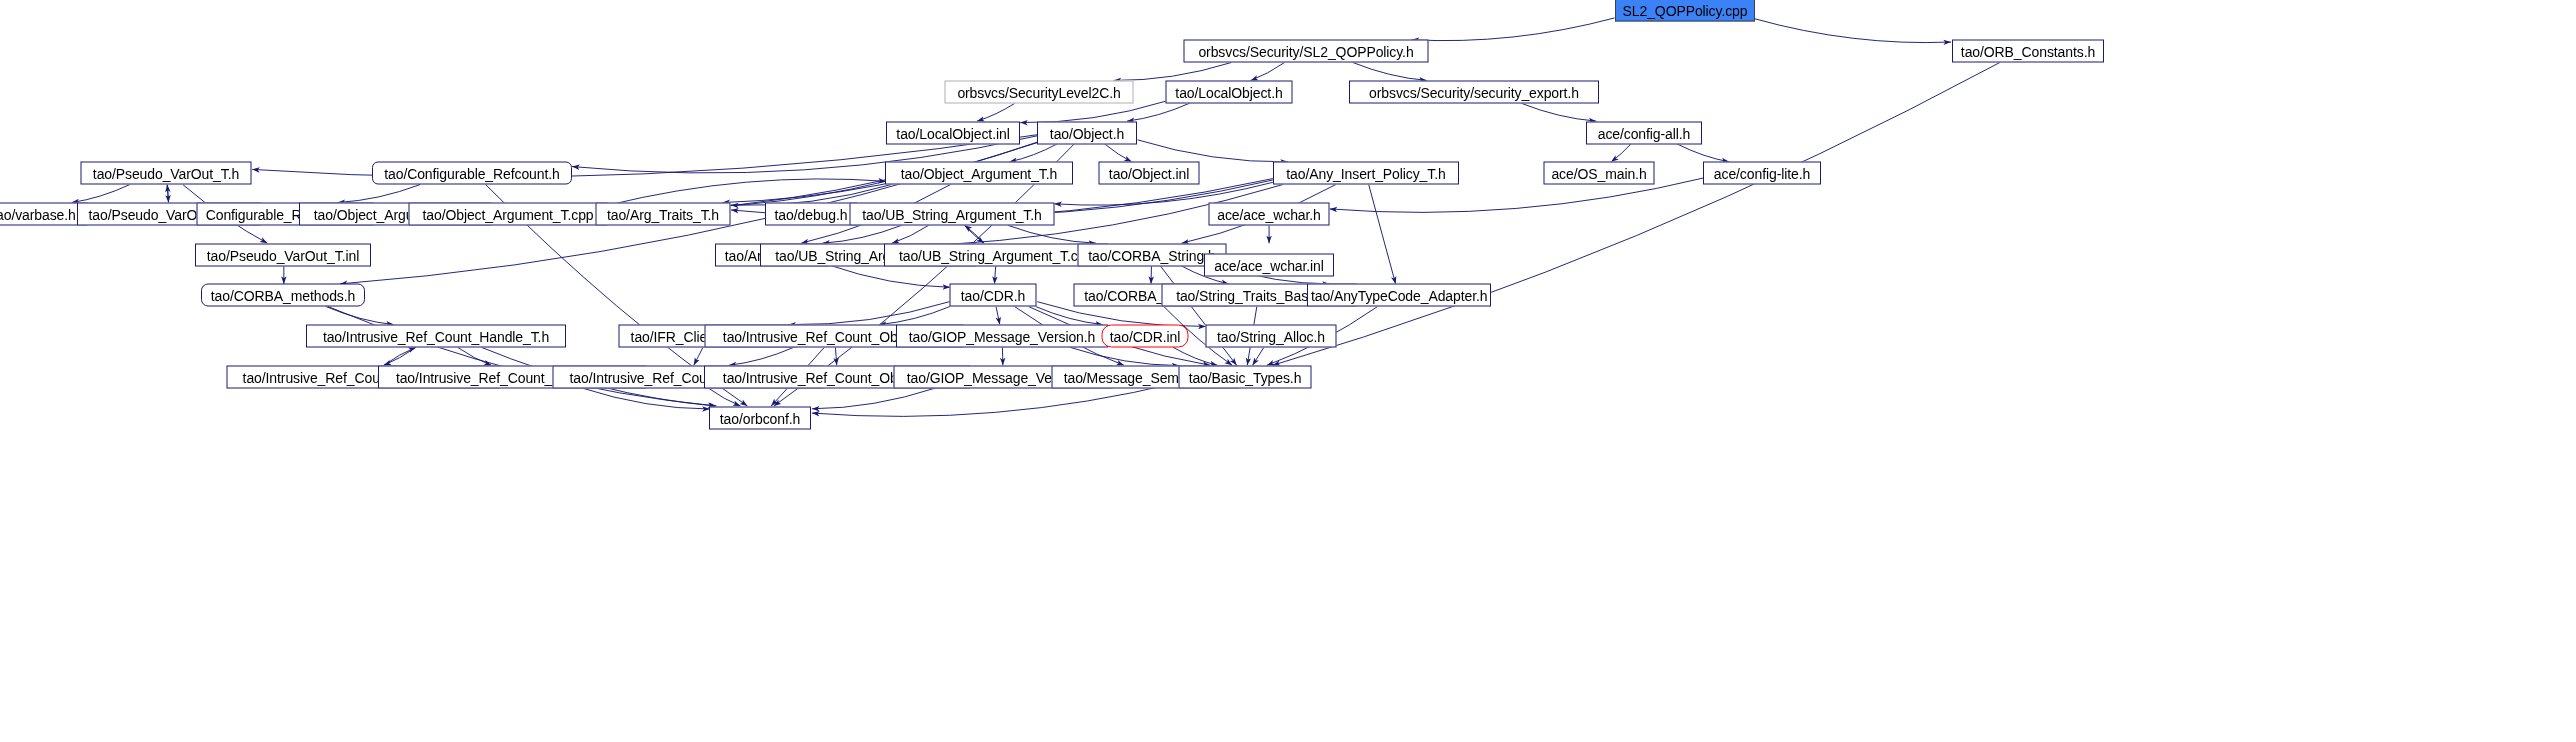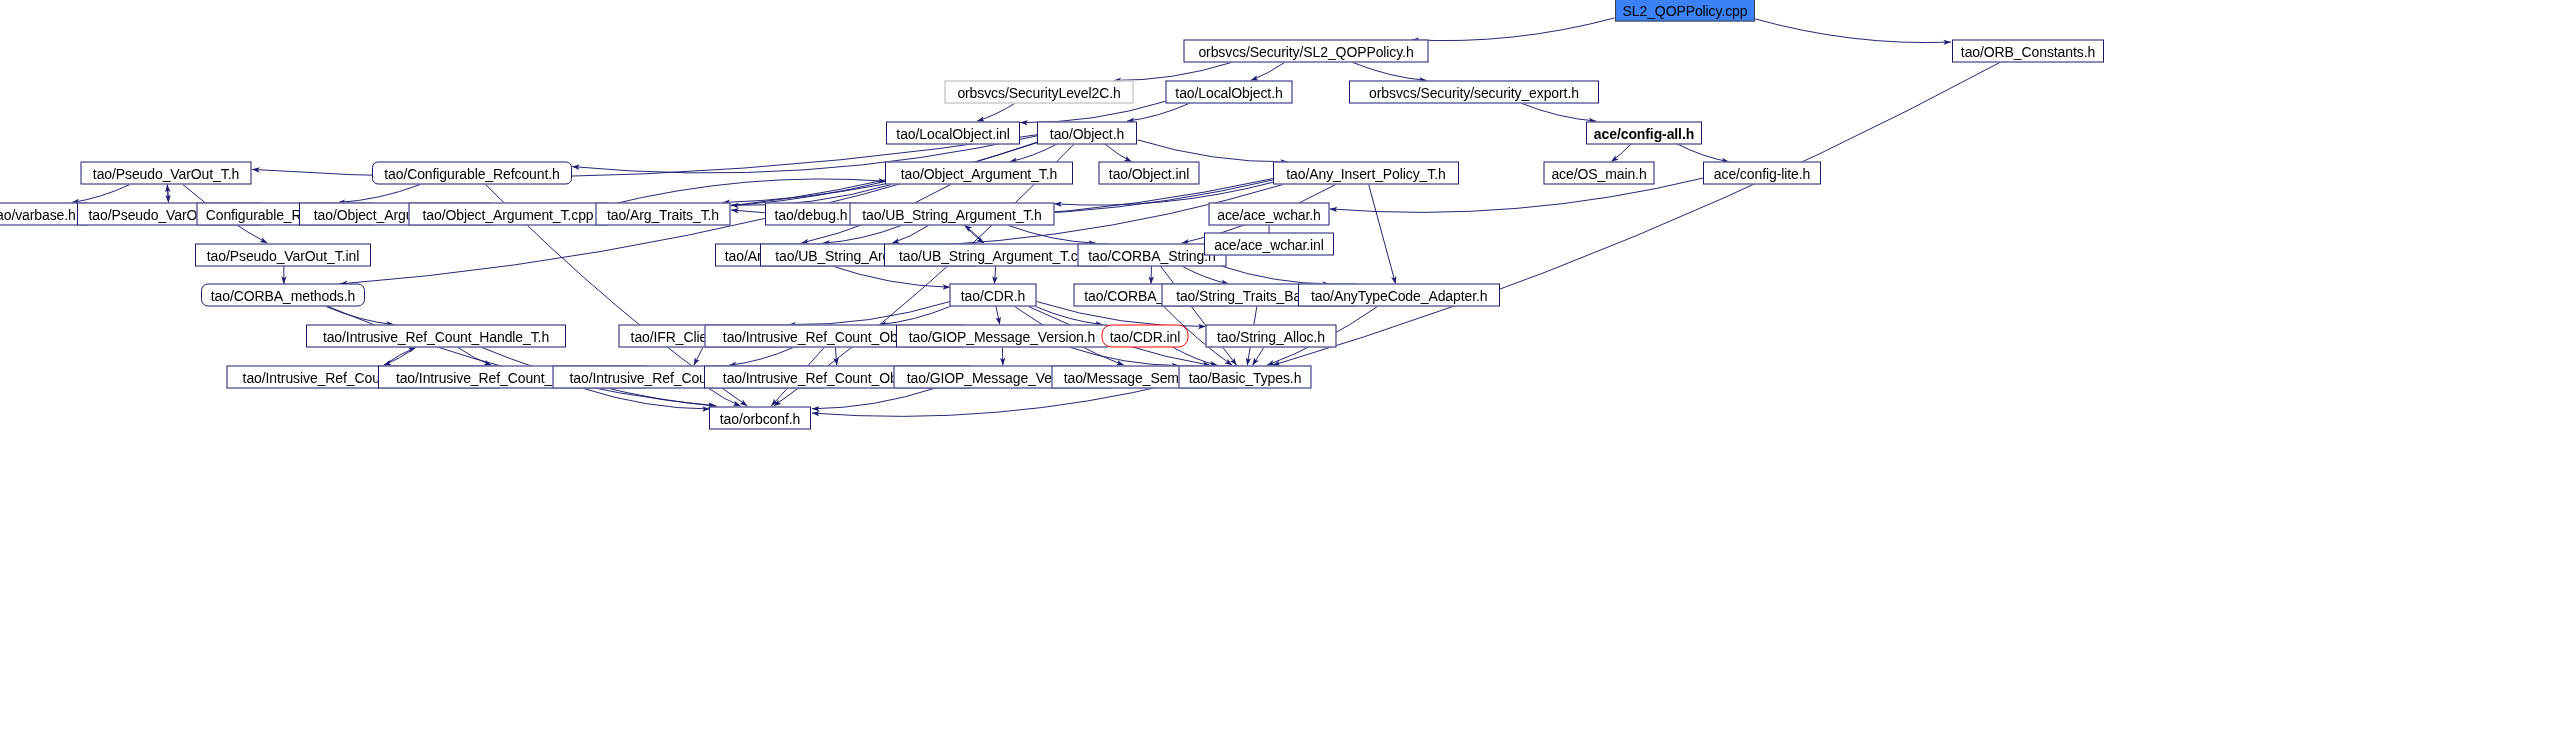--- a/index.html
+++ b/index.html
@@ -152,21 +152,21 @@
       </div>
       <div class="node" style="left: 1474px; top: 92px; width: 250px;">
         <span class="node-label">orbsvcs/Security/security_export.h</span>
       </div>
       <div class="node" style="left: 953px; top: 133px; width: 134px;">
         <span class="node-label">tao/LocalObject.inl</span>
       </div>
       <div class="node" style="left: 1087px; top: 133px; width: 100px;">
         <span class="node-label">tao/Object.h</span>
       </div>
-      <div class="node" style="left: 1644px; top: 133px; width: 116px; font-weight: bold;">
+      <div class="node" style="left: 1644px; top: 133px; width: 116px;">
         <span class="node-label">ace/config-all.h</span>
       </div>
       <div class="node" style="left: 166px; top: 173px; width: 171px;">
         <span class="node-label">tao/Pseudo_VarOut_T.h</span>
       </div>
       <div class="node" style="left: 472px; top: 173px; width: 200px; border-radius: 6px;">
         <span class="node-label">tao/Configurable_Refcount.h</span>
       </div>
       <div class="node" style="left: 979px; top: 173px; width: 188px;">
         <span class="node-label">tao/Object_Argument_T.h</span>
@@ -218,36 +218,36 @@
       </div>
       <div class="node" style="left: 868px; top: 255px; width: 216px;">
         <span class="node-label">tao/UB_String_Argument_T.inl</span>
       </div>
       <div class="node" style="left: 996px; top: 255px; width: 224px;">
         <span class="node-label">tao/UB_String_Argument_T.cpp</span>
       </div>
       <div class="node" style="left: 1152px; top: 255px; width: 149px;">
         <span class="node-label">tao/CORBA_String.h</span>
       </div>
-      <div class="node" style="left: 1269px; top: 244px; width: 130px;">
+      <div class="node" style="left: 1269px; top: 265px; width: 130px;">
         <span class="node-label">ace/ace_wchar.inl</span>
       </div>
       <div class="node" style="left: 283px; top: 295px; width: 164px; border-radius: 7px;">
         <span class="node-label">tao/CORBA_methods.h</span>
       </div>
       <div class="node" style="left: 993px; top: 295px; width: 87px;">
         <span class="node-label">tao/CDR.h</span>
       </div>
       <div class="node" style="left: 1151px; top: 295px; width: 155px;">
         <span class="node-label">tao/CORBA_String.inl</span>
       </div>
       <div class="node" style="left: 1259px; top: 295px; width: 195px;">
         <span class="node-label">tao/String_Traits_Base_T.h</span>
       </div>
-      <div class="node" style="left: 1399px; top: 295px; width: 202px; padding-left: 7px;">
+      <div class="node" style="left: 1399px; top: 295px; width: 184px; padding-left: 7px;">
         <span class="node-label">tao/AnyTypeCode_Adapter.h</span>
       </div>
       <div class="node" style="left: 436px; top: 336px; width: 260px;">
         <span class="node-label">tao/Intrusive_Ref_Count_Handle_T.h</span>
       </div>
       <div class="node" style="left: 708px; top: 336px; width: 179px;">
         <span class="node-label">tao/IFR_Client_Adapter.h</span>
       </div>
       <div class="node" style="left: 834px; top: 336px; width: 259px;">
         <span class="node-label">tao/Intrusive_Ref_Count_Object_T.h</span>

